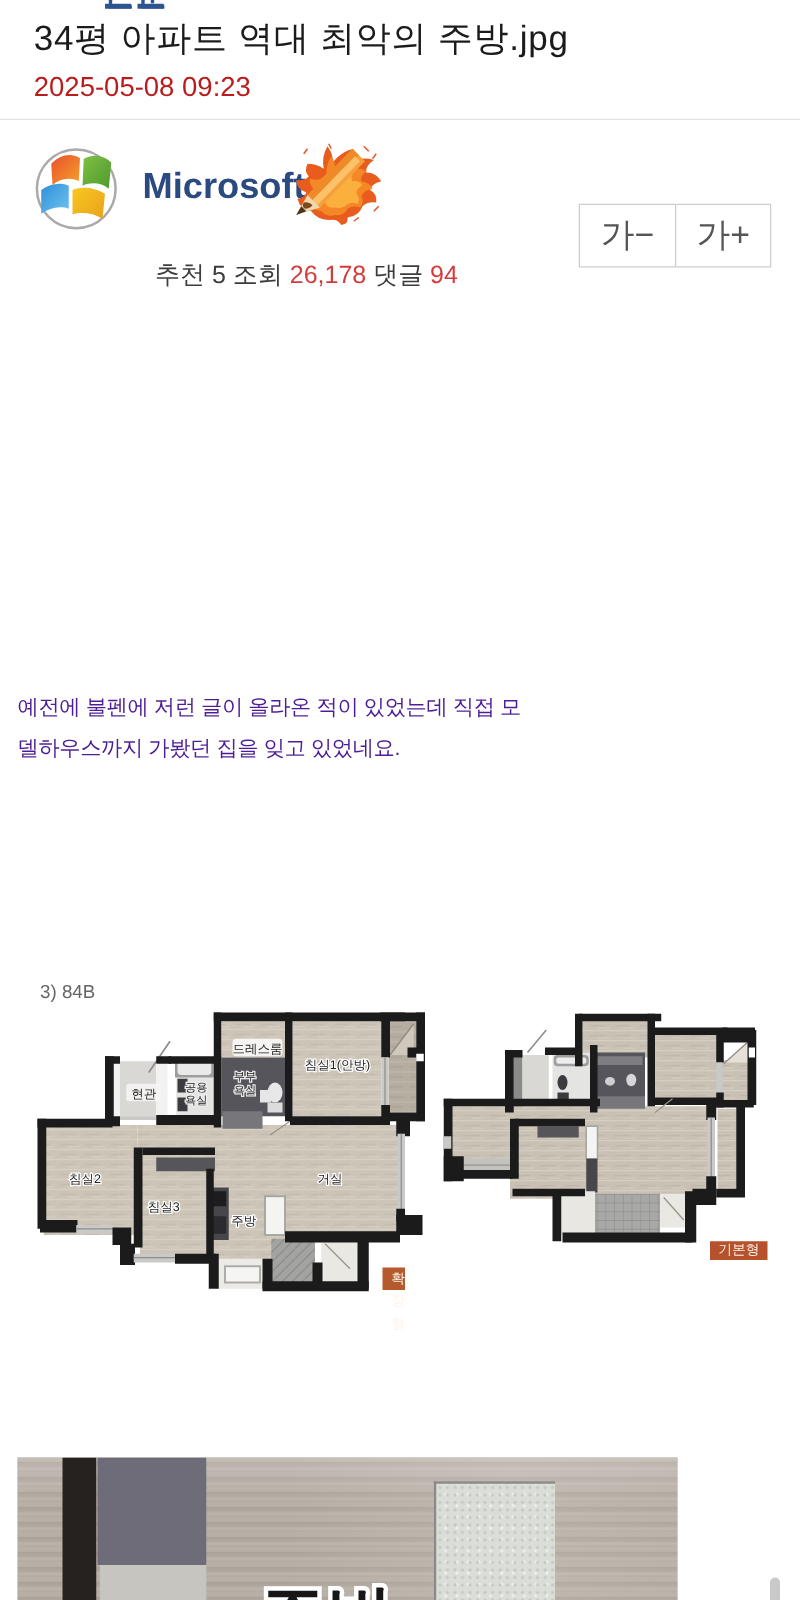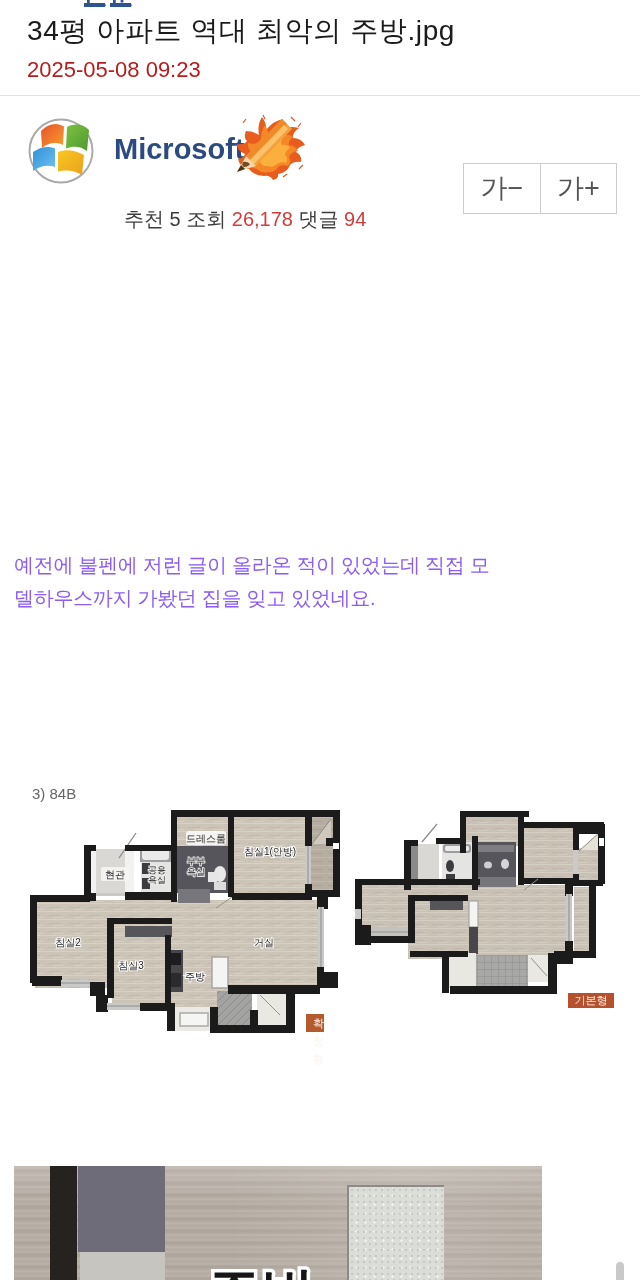--- a/index.html
+++ b/index.html
@@ -63,21 +63,21 @@
 
 <div class="abs" style="left:124px;top:190px;font-size:20px;color:#3c3c3c;margin-top:16px;">추천 5 조회 <span style="color:#d43b3b;">26,178</span> 댓글 <span style="color:#d43b3b;">94</span></div>
 
 <div class="abs" style="left:463px;top:163px;width:152px;height:49px;border:1px solid #cccccc;background:#fff;">
 <div style="position:absolute;left:76px;top:0;width:1px;height:49px;background:#cccccc;"></div>
 <div style="position:absolute;left:0;top:0;width:76px;height:49px;text-align:center;line-height:49px;font-size:27px;color:#555;">가−</div>
 <div style="position:absolute;left:77px;top:0;width:75px;height:49px;text-align:center;line-height:49px;font-size:27px;color:#555;">가+</div>
 </div>
 
 
-<div class="abs" style="left:14px;top:549px;font-size:20px;line-height:33px;color:#8b5cf6;letter-spacing:-0.3px;">예전에 불펜에 저런 글이 올라온 적이 있었는데 직접 모<br>델하우스까지 가봤던 집을 잊고 있었네요.</div>
+<div class="abs" style="left:14px;top:549px;font-size:17px;line-height:33px;color:#4c1d95;letter-spacing:-0.3px;">예전에 불펜에 저런 글이 올라온 적이 있었는데 직접 모<br>델하우스까지 가봤던 집을 잊고 있었네요.</div>
 
 <div class="abs" style="left:32px;top:785px;font-size:15px;color:#666;">3) 84B</div>
 
 <svg class="abs" style="left:28px;top:805px;" width="318" height="255" viewBox="0 -10 318 255">
 <defs>
 <pattern id="wood" width="20" height="8" patternUnits="userSpaceOnUse">
 <rect width="20" height="8" fill="#ccc4b7"></rect>
 <rect y="0" width="20" height="1" fill="#d8d1c5"></rect>
 <rect y="4" width="12" height="1" fill="#c2bab0"></rect>
 <rect x="6" y="6" width="10" height="1" fill="#d5cec2"></rect>

